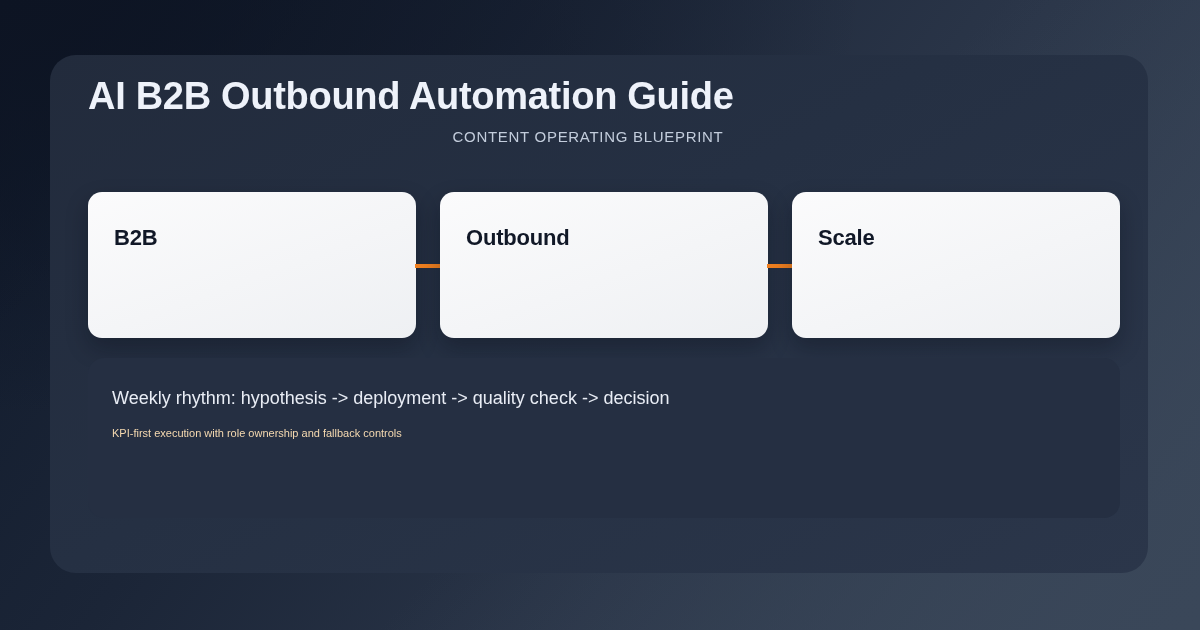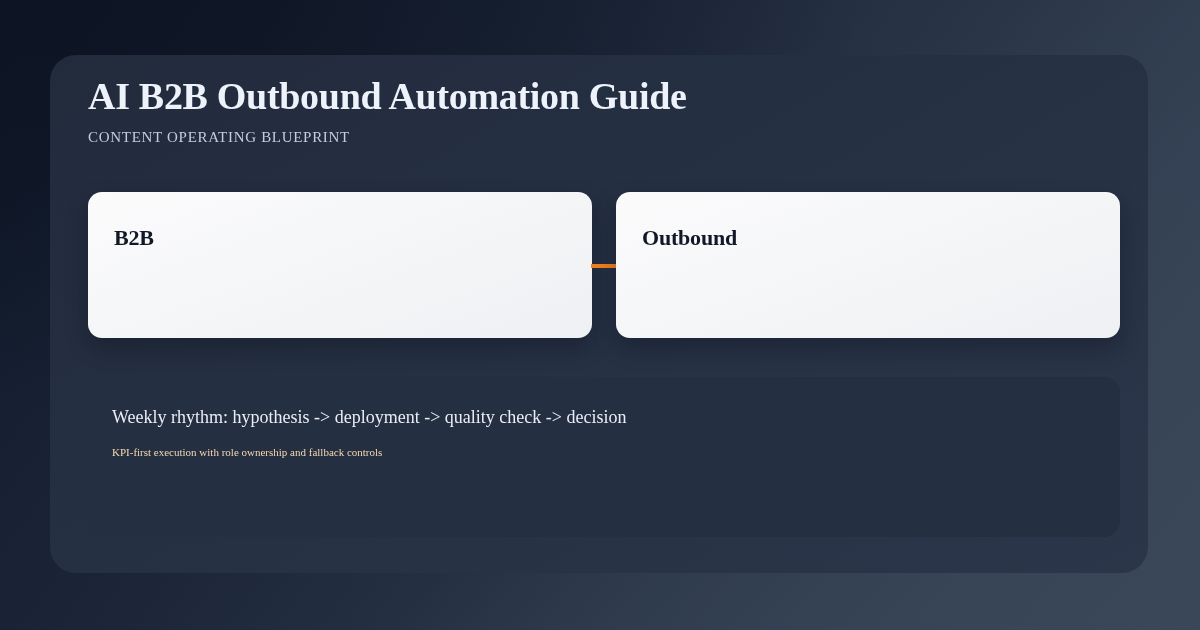--- a/index.html
+++ b/index.html
@@ -30,21 +30,20 @@
   .panel {
     position: absolute;
     left: 50px;
     top: 55px;
     width: 1098px;
     height: 518px;
     box-sizing: border-box;
     border-radius: 26px;
     background: linear-gradient(150deg, #222b3c 0%, #253043 45%, #2b364a 100%);
     padding: 0;
-    font-family: Liberation Serif, serif;
   }
 
   
   .header {
     position: absolute;
     left: 38px;
     top: 18px;
     width: 1000px;
   }
   .title {
@@ -58,20 +57,21 @@
   }
   .subtitle {
     margin: 9px 0 0 0;
     font-size: 15px;
     line-height: 18px;
     font-weight: normal;
     color: #c3cddc;
     letter-spacing: 0.7px;
     text-transform: uppercase;
     white-space: nowrap;
+    text-align: center;
   }
 
   
   .cards {
     position: absolute;
     left: 38px;
     top: 137px;
     width: 1032px;
     height: 112px;
     display: flex;
@@ -113,21 +113,21 @@
     background: #ef7f1f;
   }
   .card-slot:last-child .connector {
     display: none;
   }
 
   
   .note {
     position: absolute;
     left: 38px;
-    top: 322px;
+    top: 303px;
     width: 1032px;
     height: 160px;
     box-sizing: border-box;
     border-radius: 16px;
     background: #252f42;
     padding: 28px 24px 0 24px;
   }
   .note-primary {
     margin: 0;
     font-size: 18px;
@@ -167,20 +167,26 @@
       </div>
 
       <div class="card-slot">
         <div class="card">
           <div class="card-label">Outbound</div>
         </div>
         <div class="connector"></div>
       </div>
 
 
+      <div class="card-slot">
+        <div class="card">
+          <div class="card-label">Scale</div>
+        </div>
+
+      </div>
 
     </div>
 
     <div class="note">
       <p class="note-primary">Weekly rhythm: hypothesis -&gt; deployment -&gt; quality check -&gt; decision</p>
       <p class="note-secondary">KPI-first execution with role ownership and fallback controls</p>
     </div>
 
   </div>
 </div>

